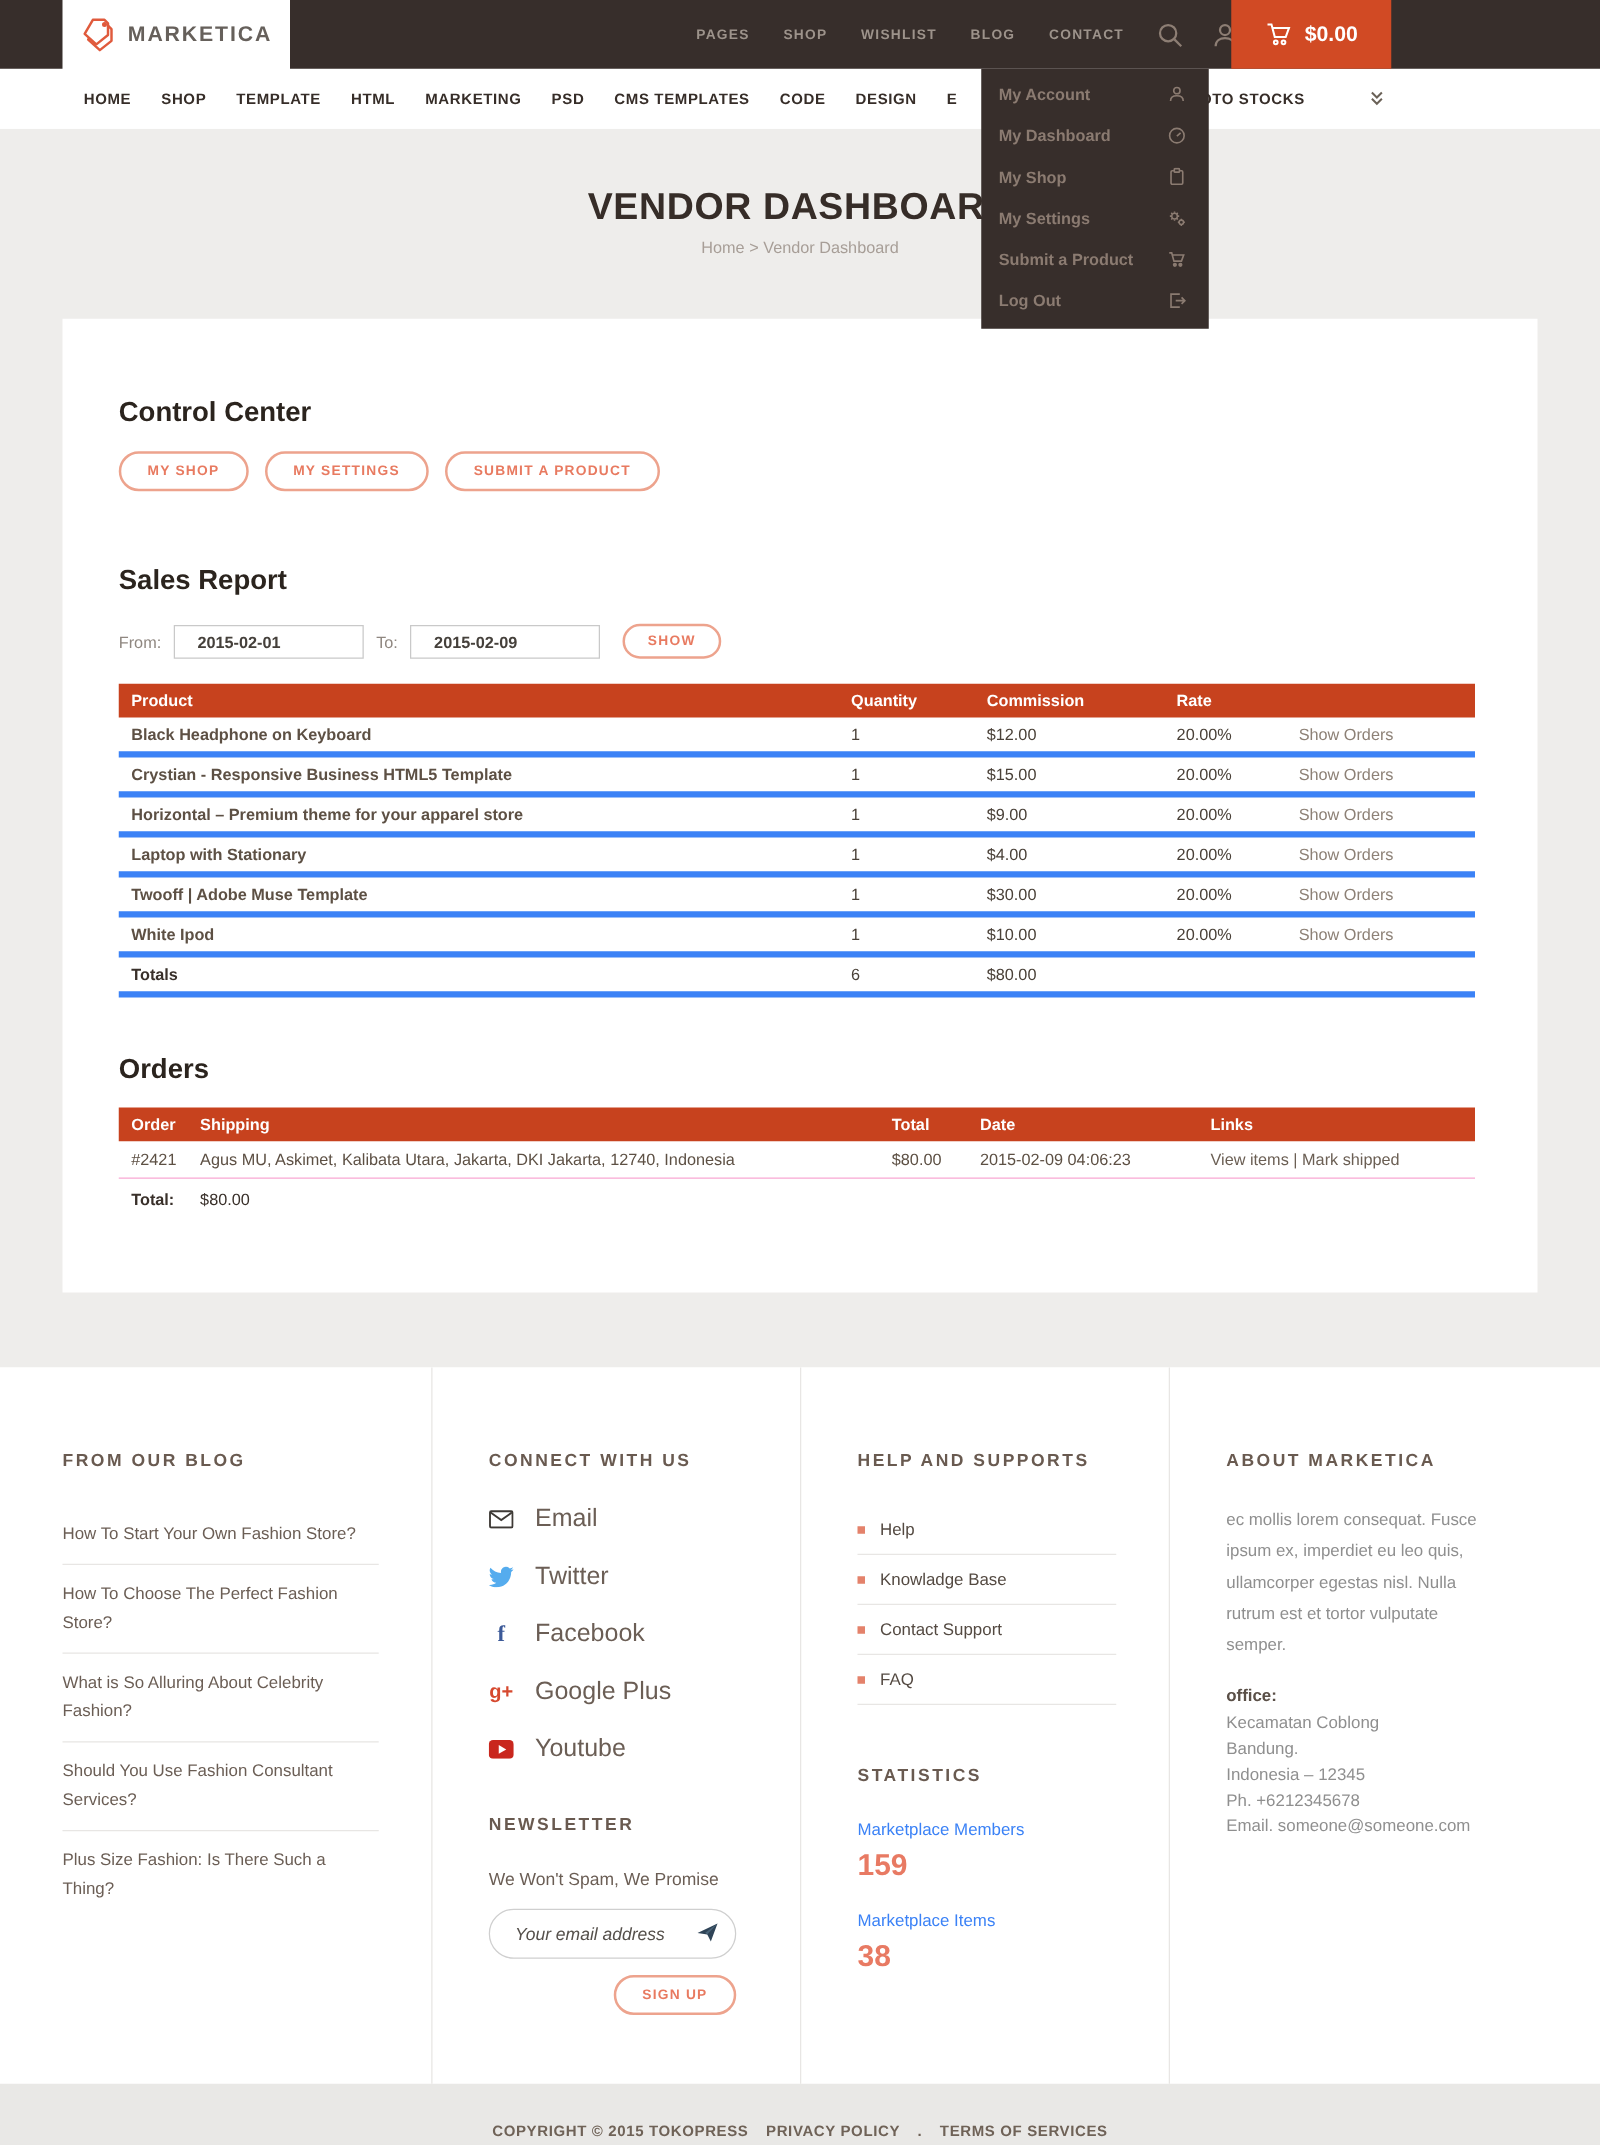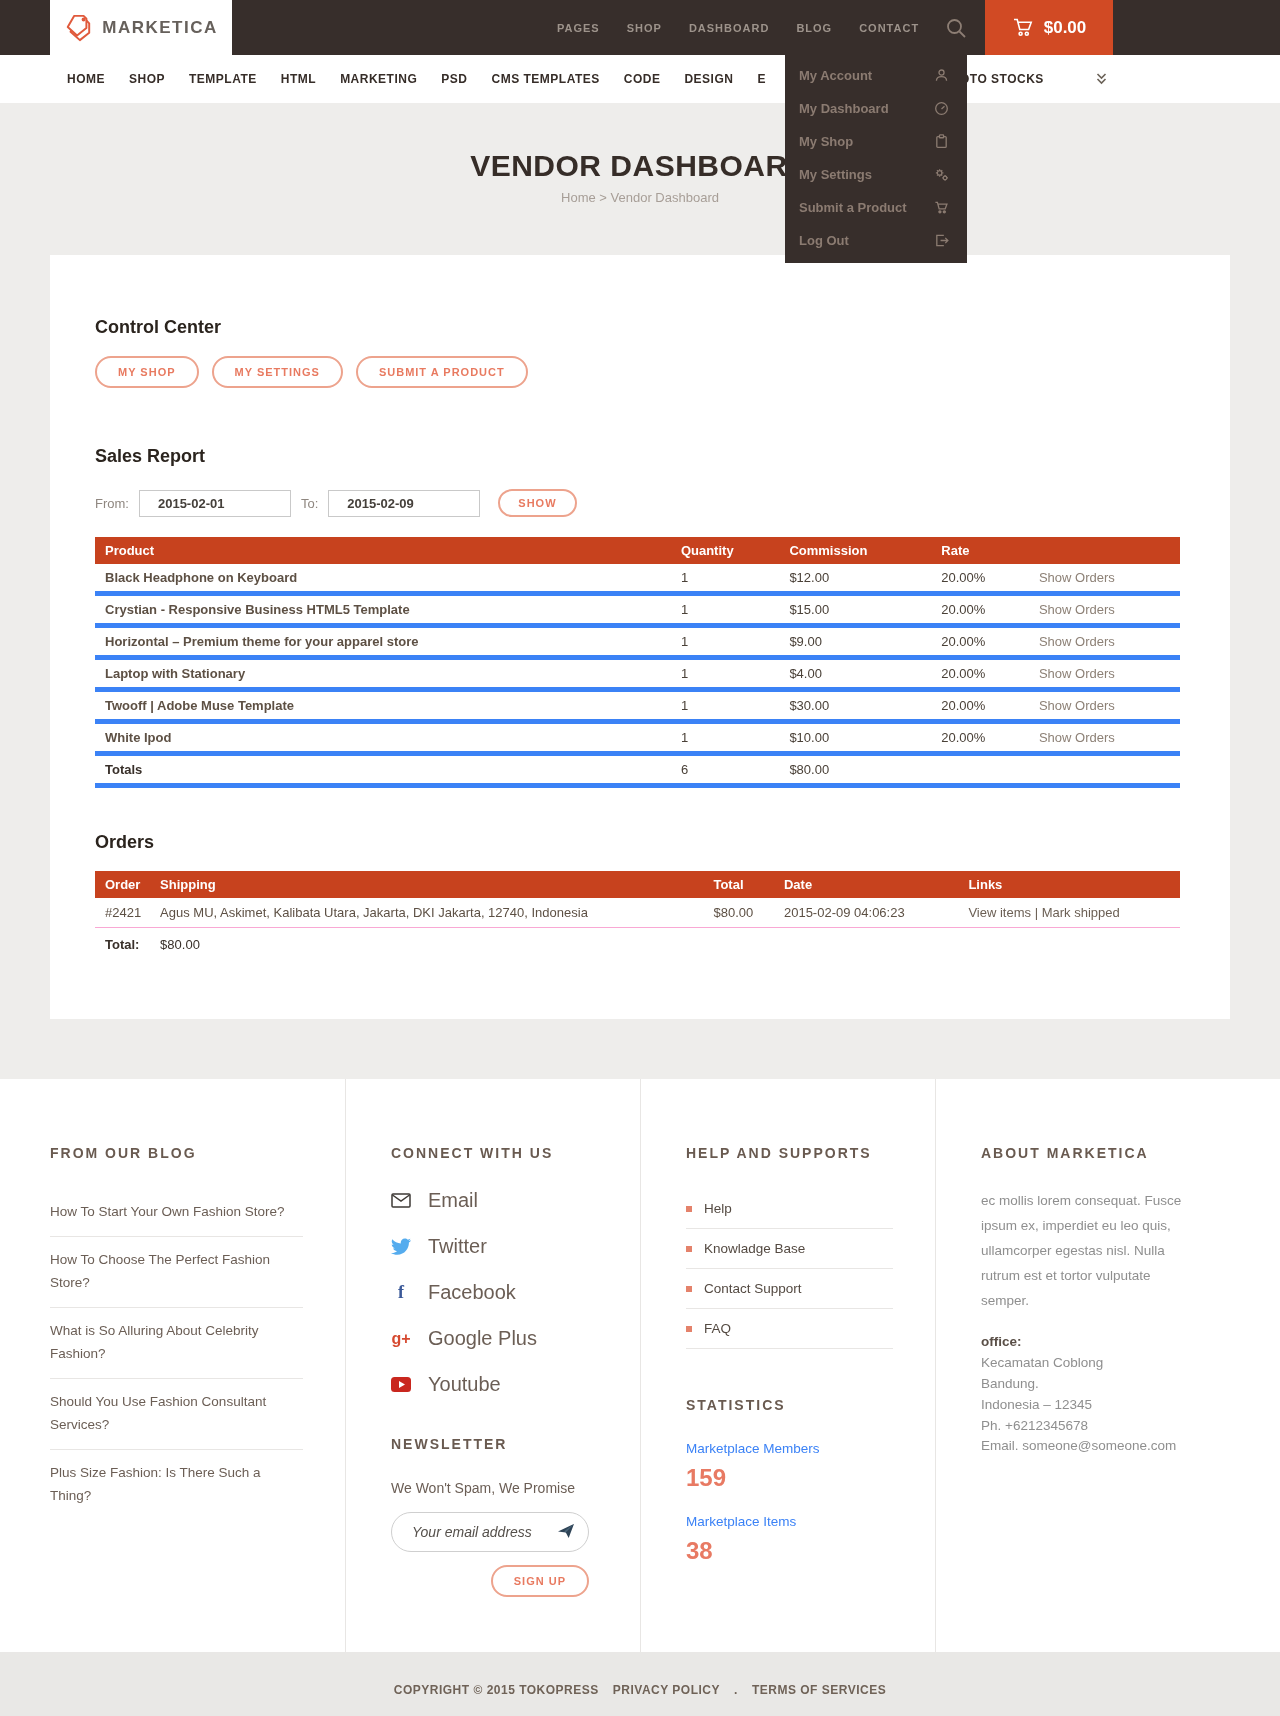--- a/index.html
+++ b/index.html
@@ -32,21 +32,21 @@
   .page-bg { background:#eeedeb; padding-bottom:60px; }
 
   
   .page-hero { height:152px; padding-top:46px; text-align:center; }
   .page-hero h1 { font-size:30px; font-weight:bold; letter-spacing:.5px; color:#362d28; }
   .breadcrumb { margin-top:7px; font-size:13px; color:#a79e97; }
   .breadcrumb a { color:#a79e97; }
 
   
   .card { margin:0 50px; background:#fff; padding:62px 50px 58px 45px; }
-  .sec-heading { font-size:18px; font-weight:bold; color:#2b241e; margin-bottom:18px; }
+  .sec-heading { font-size:22px; font-weight:bold; color:#2b241e; margin-bottom:18px; }
   .pill { display:inline-block; border:2px solid #eda38d; border-radius:17px; padding:8px 21px; font-size:11px; font-weight:bold; letter-spacing:1px; color:#e87a60; background:#fff; cursor:pointer; }
   .cc-buttons { display:flex; gap:13px; margin-bottom:58px; }
 
   .report-form { display:flex; align-items:center; gap:10px; margin:22px 0 20px; }
   .report-form label { font-size:13px; color:#8f8780; }
   .report-form input { width:152px; height:27px; border:1px solid #c9c9c9; font-family:"Liberation Sans",sans-serif; font-size:13px; font-weight:bold; color:#45403b; padding-left:18px; outline:none; }
   .report-form .pill { padding:6px 18px; margin-left:8px; }
 
   .s-head, .s-row { display:grid; grid-template-columns:54% 10% 14% 9% 13%; align-items:center; }
   .s-head { background:#c7421e; padding:6px 0; }
@@ -115,21 +115,21 @@
         <path d="M14 9 L24 9 L27 12 L27 22 L17 30 L7 21 Z"></path>
         <path d="M11 4 L21 4 L24 7 L24 17 L14 25 L4 16 Z" fill="#fff"></path>
         <circle cx="21" cy="8" r="1.1"></circle>
       </svg>
     </span>
     <span class="logo-text">MARKETICA</span>
   </div>
   <nav class="topnav">
     <a href="#">PAGES</a>
     <a href="#">SHOP</a>
-    <a href="#">DASHBOARD</a>
+    <a href="#">WISHLIST</a>
     <a href="#">BLOG</a>
     <a href="#">CONTACT</a>
   </nav>
   <div class="top-icons">
     <span>
       <svg width="22" height="22" viewBox="0 0 22 22" fill="none" stroke="#8d7e74" stroke-width="1.8">
         <circle cx="9.5" cy="9.5" r="6.5"></circle>
           <line x1="14.5" y1="14.5" x2="20" y2="20"></line>
       </svg>
     </span>

